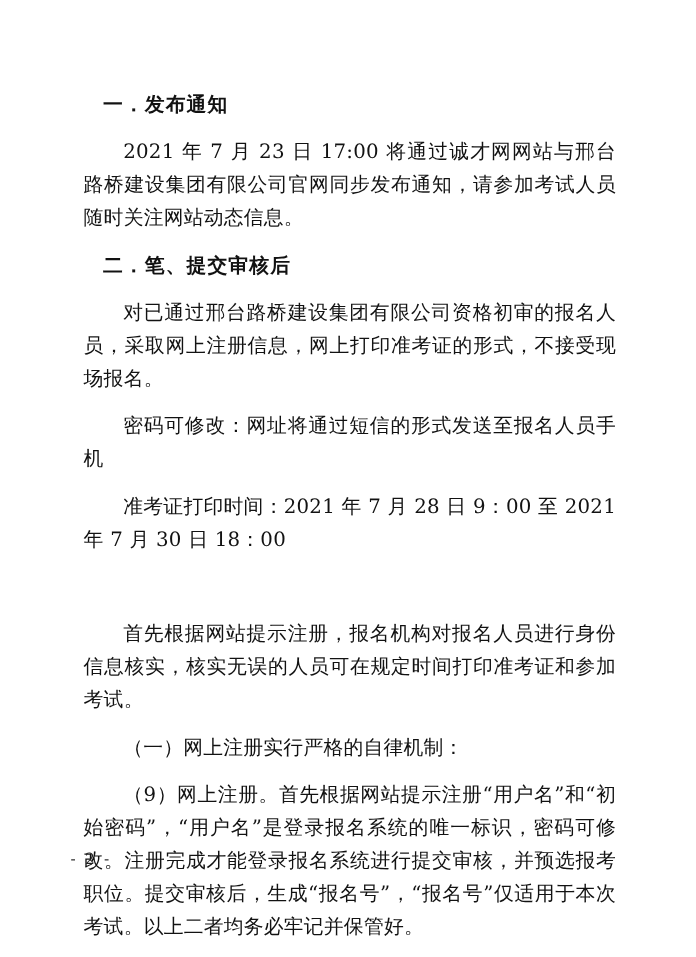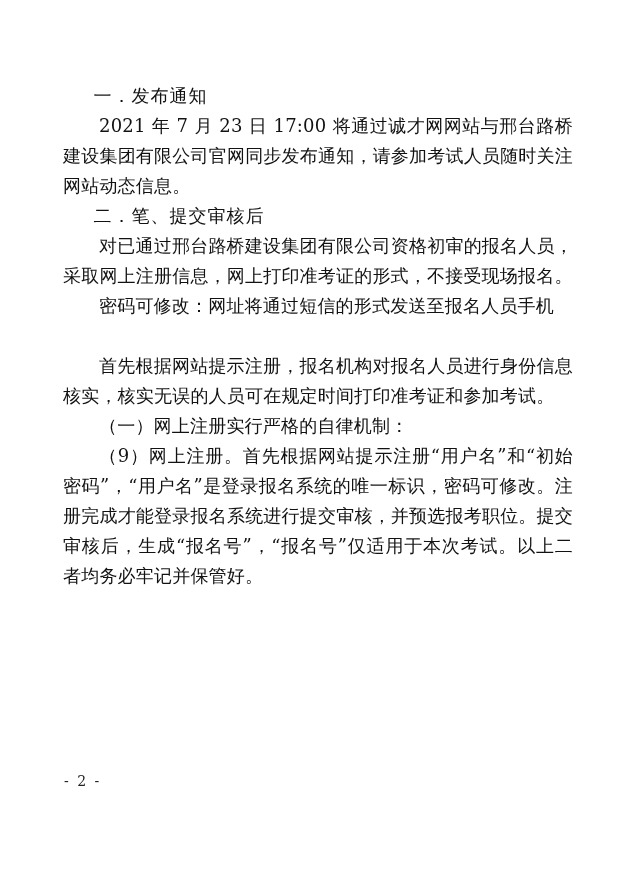--- a/index.html
+++ b/index.html
@@ -23,27 +23,27 @@
     width: 510px;
     font-size: 18px;
     line-height: 30px;
     text-align: justify;
     letter-spacing: 0.2px;
   }
   .heading {
     margin: 0;
     font-size: 18px;
     line-height: 30px;
-    font-weight: normal;
+    font-weight: bold;
     text-indent: 1.7em;
     text-align: left;
     letter-spacing: 1px;
   }
   .para {
-    margin: 0;
+    margin: 13px;
     text-indent: 2em;
   }
   .spacer {
     height: 30px;
   }
   .footer {
     position: absolute;
     left: 64px;
     top: 772px;
     font-size: 14px;
@@ -55,19 +55,20 @@
 </head>
 <body>
 
 <div class="page">
   <div class="content">
     <h3 class="heading">一．发布通知</h3>
     <p class="para">2021 年 7 月 23 日 17:00 将通过诚才网网站与邢台路桥建设集团有限公司官网同步发布通知，请参加考试人员随时关注网站动态信息。</p>
     <h3 class="heading">二．笔、提交审核后</h3>
     <p class="para">对已通过邢台路桥建设集团有限公司资格初审的报名人员，采取网上注册信息，网上打印准考证的形式，不接受现场报名。</p>
     <p class="para">密码可修改：网址将通过短信的形式发送至报名人员手机</p>
+    <p class="para">准考证打印时间：2021 年 7 月 28 日 9：00 至 2021 年 7 月 30 日 18：00</p>
     <div class="spacer"></div>
     <p class="para">首先根据网站提示注册，报名机构对报名人员进行身份信息核实，核实无误的人员可在规定时间打印准考证和参加考试。</p>
     <p class="para">（一）网上注册实行严格的自律机制：</p>
     <p class="para">（9）网上注册。首先根据网站提示注册“用户名”和“初始密码”，“用户名”是登录报名系统的唯一标识，密码可修改。注册完成才能登录报名系统进行提交审核，并预选报考职位。提交审核后，生成“报名号”，“报名号”仅适用于本次考试。以上二者均务必牢记并保管好。</p>
   </div>
   <div class="footer">- 2 -</div>
 </div>
 
 </body></html>

